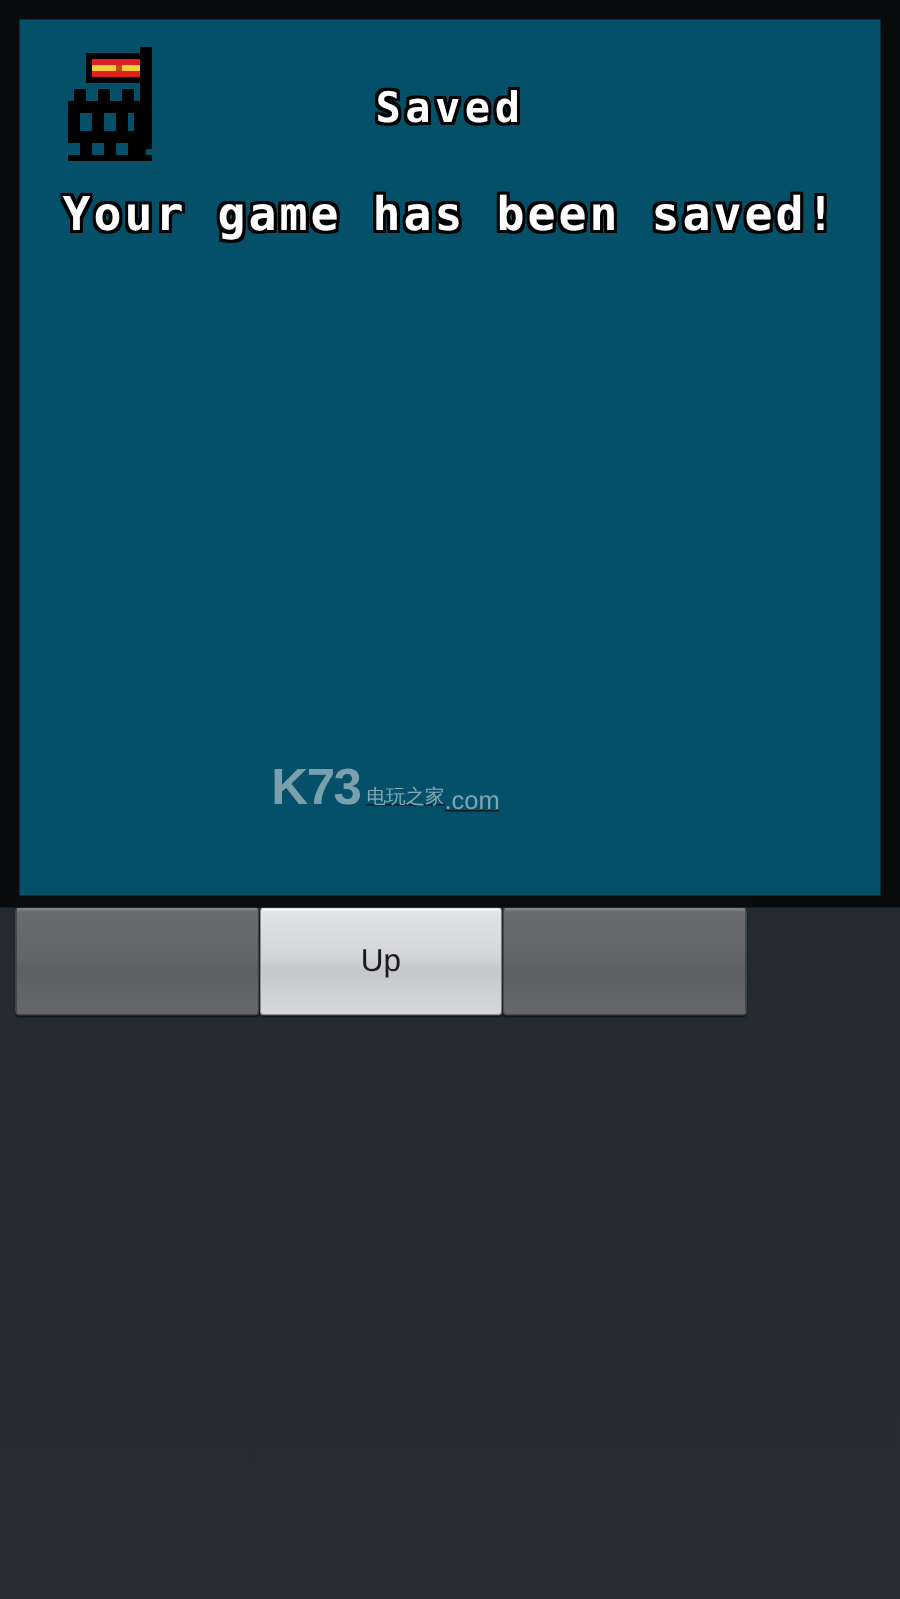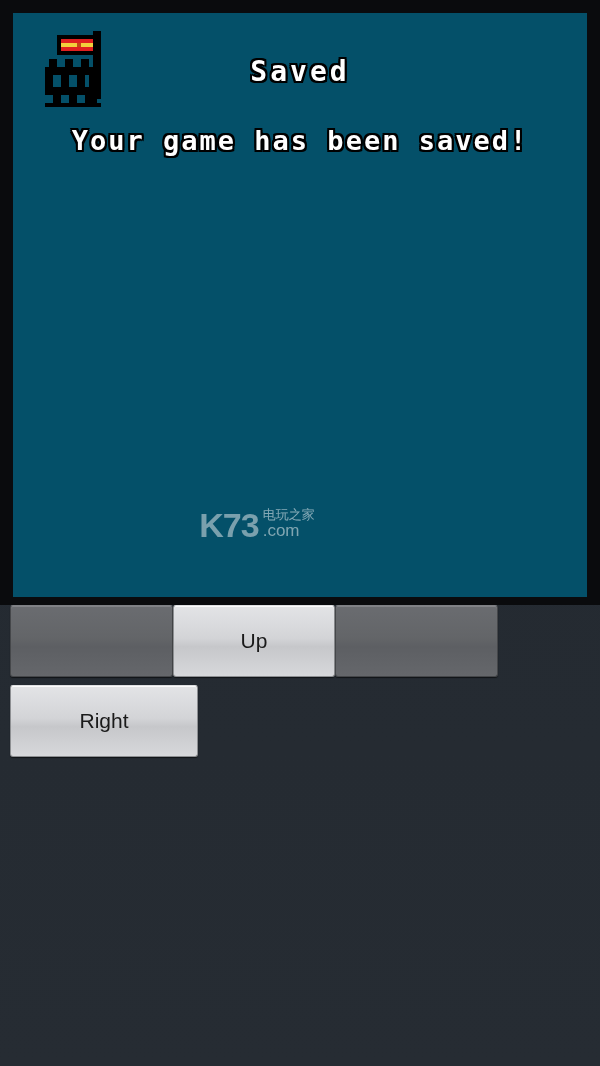--- a/index.html
+++ b/index.html
@@ -85,48 +85,49 @@
     text-align: center;
     font-size: 28px;
     letter-spacing: 3px;
   }
 
   #body-text {
     top: 112px;
     left: 0;
     width: 574px;
     text-align: center;
-    font-size: 27px;
+    font-size: 31px;
     letter-spacing: 2px;
   }
 
   
   #watermark {
     position: absolute;
     left: 0;
     top: 495px;
     width: 488px;
     display: flex;
-    align-items: flex-start;
+    align-items: flex-end;
     justify-content: center;
     opacity: 0.62;
   }
   #wm-k73 {
     font-family: "Liberation Sans", sans-serif;
     font-weight: bold;
     font-size: 34px;
     color: #c2d2d8;
     letter-spacing: -1px;
     line-height: 1;
   }
   #wm-right {
     display: flex;
-    flex-direction: column;
+    flex-direction: row;
     margin-left: 4px;
     line-height: 1;
+    text-decoration: underline;
   }
   #wm-cn {
     font-family: "DejaVu Sans", sans-serif;
     font-size: 13px;
     color: #d3e0e6;
     letter-spacing: 0px;
     margin-bottom: 1px;
   }
   #wm-com {
     font-family: "Liberation Sans", sans-serif;
@@ -238,17 +239,16 @@
     </div>
   </div>
 
   <div id="controls">
       <div class="btn-row">
         <div class="btn blank"></div>
         <div class="btn active">Up</div>
         <div class="btn blank"></div>
       </div>
       <div class="btn-row">
-        <div class="btn active">Right</div>
       </div>
     </div>
 
 </div>
 
 </body></html>

